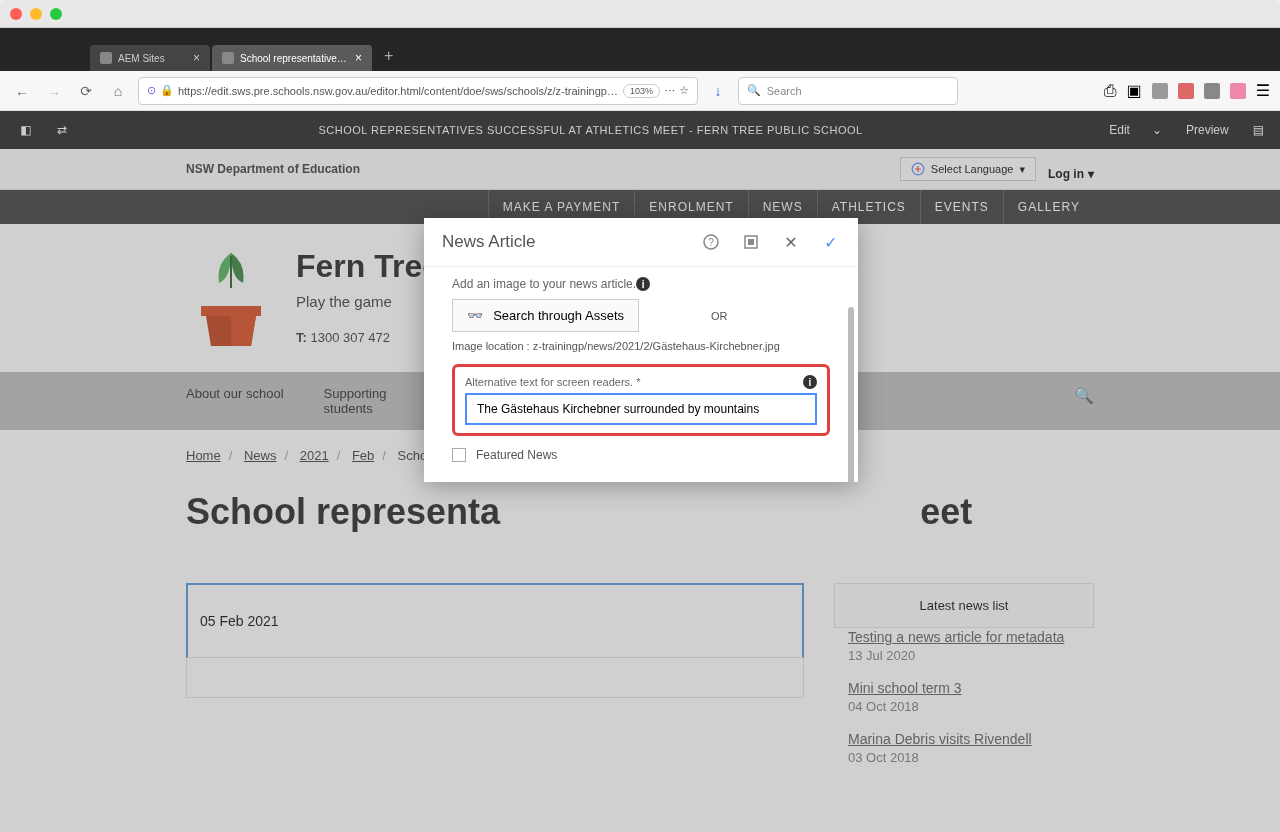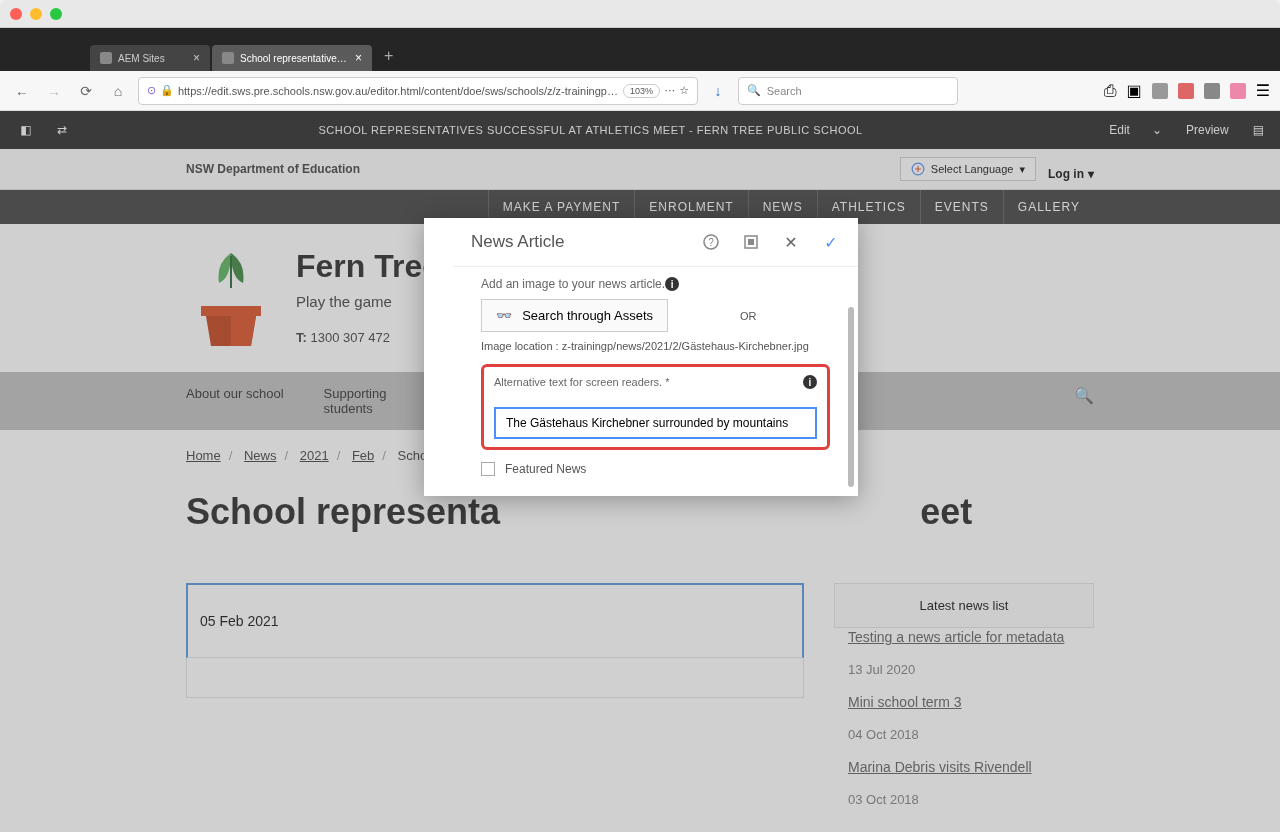--- a/index.html
+++ b/index.html
@@ -80,24 +80,24 @@
 .content-area { background: #fff; padding: 20px 0 60px; }
 .content-area .container { display: flex; gap: 30px; align-items: flex-start; }
 .main-col { flex: 1; }
 .date-box { border: 2px solid #4a90d9; border-bottom: 1px solid #e0e0e0; padding: 28px 12px; font-size: 14px; }
 .empty-row { border: 1px solid #e0e0e0; border-top: none; height: 40px; }
 .sidebar-col { width: 260px; }
 .latest-header { background: #fafafa; border: 1px solid #e0e0e0; padding: 14px; text-align: center; font-size: 13px; }
 .latest-news-h { font-size: 22px; font-weight: 600; margin: 24px 0 14px; padding-left: 14px; color: #333; }
 .news-item { padding: 0 14px 16px; }
 .news-item a { color: #555; text-decoration: underline; font-size: 14px; }
-.news-date { color: #777; font-size: 13px; margin-top: 16px; }
-
-
-.dialog { position: absolute; left: 424px; top: 218px; width: 434px; background: #fff; box-shadow: 0 4px 24px rgba(0,0,0,0.3); z-index: 20; padding-left: 29px; }
+.news-date { color: #777; font-size: 13px; margin-top: 2px; }
+
+
+.dialog { position: absolute; left: 424px; top: 218px; width: 434px; background: #fff; box-shadow: 0 4px 24px rgba(0,0,0,0.3); z-index: 20; }
 .dialog-head { display: flex; align-items: center; padding: 14px 18px; border-bottom: 1px solid #eee; }
 .dialog-title { font-size: 17px; color: #555; flex: 1; }
 .dialog-icons { display: flex; gap: 22px; align-items: center; }
 .d-icon { width: 18px; height: 18px; display: flex; align-items: center; justify-content: center; color: #666; cursor: pointer; font-size: 16px; }
 .d-icon.check { color: #4a8eff; }
 .dialog-body { padding: 10px 28px 20px; position: relative; max-height: 380px; overflow: hidden; }
 .add-img-label { font-size: 12px; color: #666; margin-bottom: 8px; display: flex; align-items: center; }
 .info-dot { width: 14px; height: 14px; background: #333; color: #fff; border-radius: 50%; font-size: 10px; display: flex; align-items: center; justify-content: center; font-weight: bold; }
 .or-row { display: flex; align-items: center; gap: 12px; margin-bottom: 6px; }
 .search-assets-btn { border: 1px solid #ccc; background: #fafafa; padding: 8px 14px; font-size: 13px; display: flex; gap: 10px; align-items: center; cursor: pointer; }
@@ -106,21 +106,21 @@
 .img-drop { border: 1px dashed #ccc; padding: 8px; text-align: center; }
 .img-preview { width: 154px; height: 108px; margin: 0 auto; background: linear-gradient(180deg, #6a9cc5 0%, #5a8a6a 35%, #4a7050 60%, #5a7a55 100%); position: relative; overflow: hidden; }
 .house { position: absolute; left: 28px; bottom: 24px; width: 62px; height: 48px; background: #e8e4dc; }
 .house::before { content: ""; position: absolute; top: -14px; left: -4px; right: -4px; height: 16px; background: #4a3a2a; clip-path: polygon(0 100%, 50% 0, 100% 100%); }
 .road { position: absolute; bottom: 0; left: 46px; width: 60px; height: 40px; background: #ccc; transform: skewX(-12deg); }
 .remove-file { color: #d9534f; font-size: 12px; margin-top: 10px; cursor: pointer; }
 .drop-hint { font-size: 11px; color: #555; margin-top: 8px; }
 .drop-hint a { color: #2a6dd4; }
 .max-size { font-size: 11px; color: #555; }
 .highlight-area { border: 3px solid #e04040; border-radius: 6px; padding: 8px 10px; margin-top: 12px; }
-.alt-label-row { display: flex; justify-content: space-between; align-items: center; margin-bottom: 18px; text-align: center; }
+.alt-label-row { display: flex; justify-content: space-between; align-items: center; margin-bottom: 4px; text-align: center; }
 .alt-label { font-size: 11px; color: #666; }
 .alt-input { width: 100%; border: 2px solid #4a8eff; padding: 7px 10px; font-size: 12px; outline: none; }
 .featured-row { display: flex; align-items: center; gap: 10px; margin-top: 12px; font-size: 12px; color: #555; }
 .chk { width: 14px; height: 14px; border: 1px solid #aaa; }
 .scroll-track { position: absolute; right: 4px; top: 10px; bottom: 10px; width: 6px; }
 .scroll-thumb { position: absolute; right: 0; top: 30px; width: 6px; height: 180px; background: #bbb; border-radius: 3px; }
 
 svg { display: block; }
 </style>
 </head>

